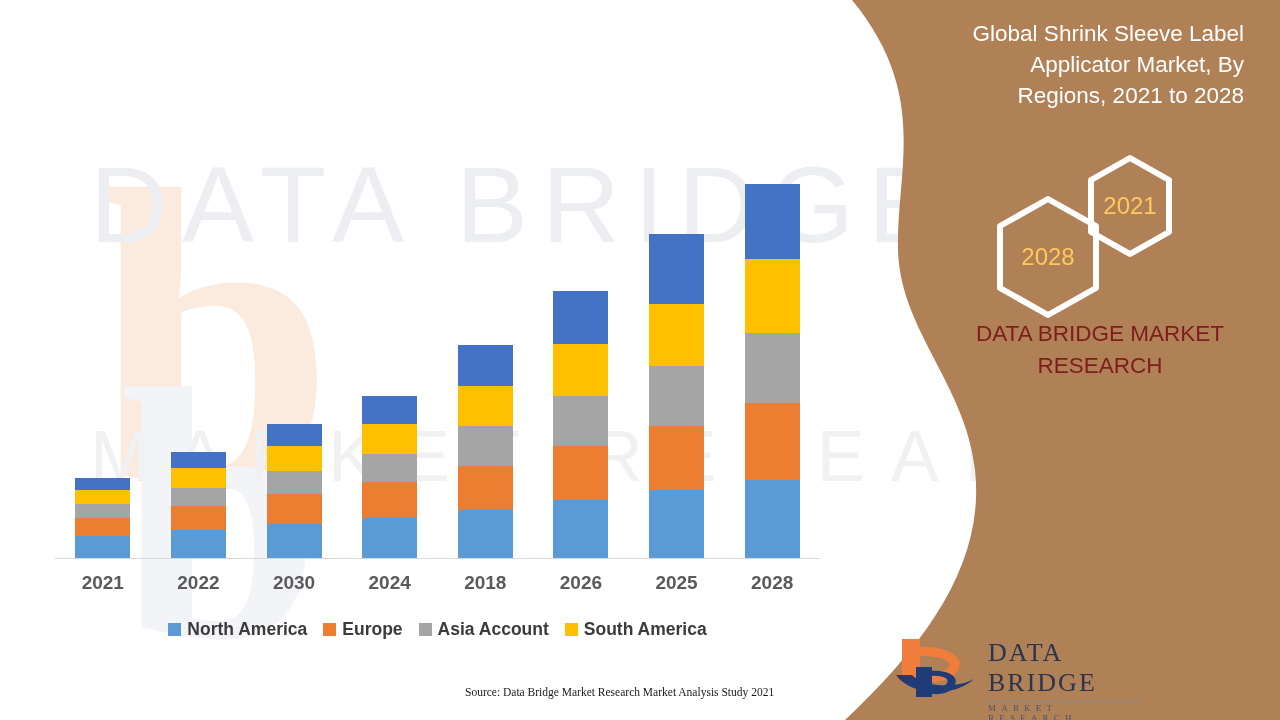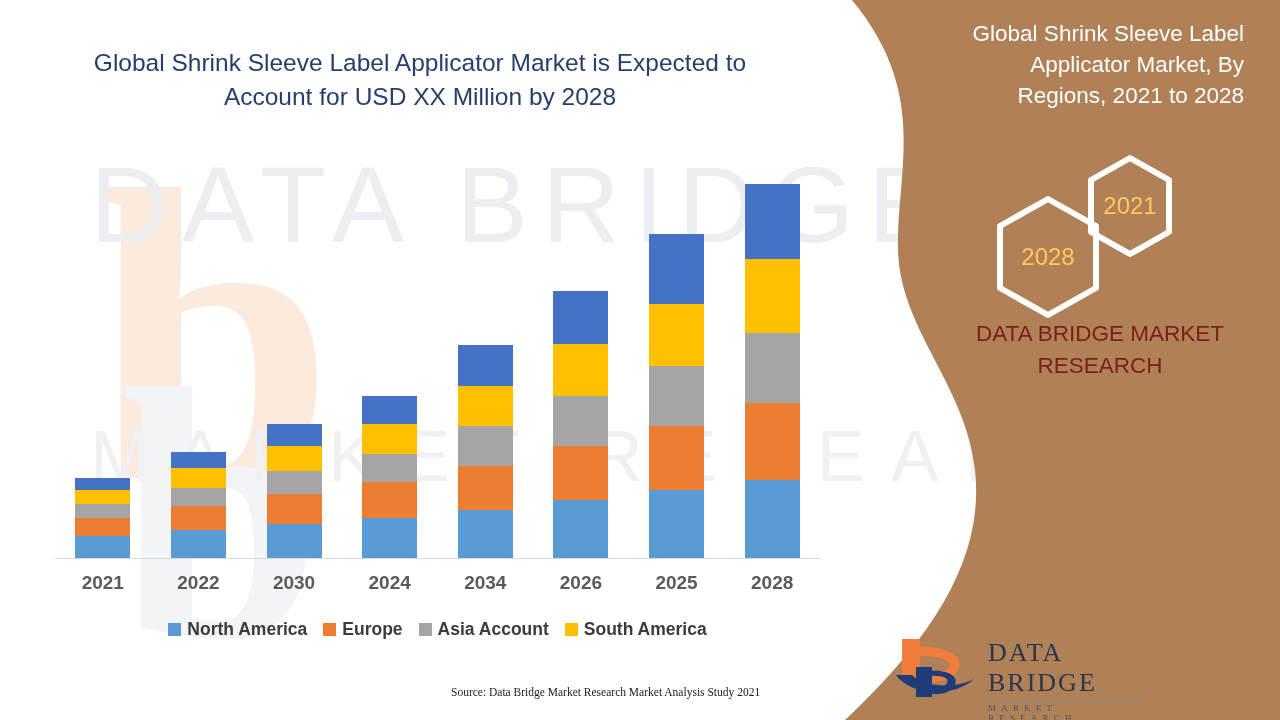--- a/index.html
+++ b/index.html
@@ -65,21 +65,21 @@
   .legend-item { display:flex; align-items:center; gap:6px; }
   .legend-swatch { width:13px; height:13px; display:inline-block; }
   .legend-label { font-size:17.5px; font-weight:700; color:#3b3b3b; white-space:nowrap; }
 
   
   #footer-left {
     position:absolute; left:30px; top:684px; font-size:12.5px; color:#1a1a1a;
     font-family:"Liberation Serif", serif;
   }
   #footer-right {
-    position:absolute; left:451px; top:686px; font-size:11.5px; color:#1a1a1a;
+    position:absolute; left:465px; top:686px; font-size:11.5px; color:#1a1a1a;
     font-family:"Liberation Serif", serif;
   }
 
   
   #right-panel {
     position:absolute; left:0; top:0; width:1280px; height:720px;
     pointer-events:none;
   }
   #right-panel svg { position:absolute; left:0; top:0; }
 
@@ -126,21 +126,20 @@
 
 <div id="stage">
 
   <div id="left-panel">
 
     <div class="wm-logo">b</div>
     <div class="wm-logo2">b</div>
     <div class="wm-text l1">DATA BRIDGE</div>
     <div class="wm-text l2">MARKET RESEARCH</div>
 
-    <div id="chart-title">Global Shrink Sleeve Label Applicator Market is Expected to Account for USD XX Million by 2028</div>
 
     <div class="bars-row" id="bars-row">
         <div class="bar-col">
           <div class="bar">
             <div class="seg" style="height: 22px; background: rgb(91, 155, 213);"></div>
             <div class="seg" style="height: 18px; background: rgb(237, 125, 49);"></div>
             <div class="seg" style="height: 14px; background: rgb(165, 165, 165);"></div>
             <div class="seg" style="height: 14px; background: rgb(255, 192, 0);"></div>
             <div class="seg" style="height: 12px; background: rgb(68, 114, 196);"></div>
           </div>
@@ -208,21 +207,21 @@
             <div class="seg" style="height: 75px; background: rgb(68, 114, 196);"></div>
           </div>
         </div>
       </div>
     <div id="axis-line"></div>
     <div class="xlabels" id="xlabels">
         <div class="xlabel">2021</div>
         <div class="xlabel">2022</div>
         <div class="xlabel">2030</div>
         <div class="xlabel">2024</div>
-        <div class="xlabel">2034</div>
+        <div class="xlabel">2018</div>
         <div class="xlabel">2026</div>
         <div class="xlabel">2025</div>
         <div class="xlabel">2028</div>
       </div>
 
     <div id="legend">
         <div class="legend-item">
           <span class="legend-swatch" style="background: rgb(91, 155, 213);"></span>
           <span class="legend-label">North America</span>
         </div>

